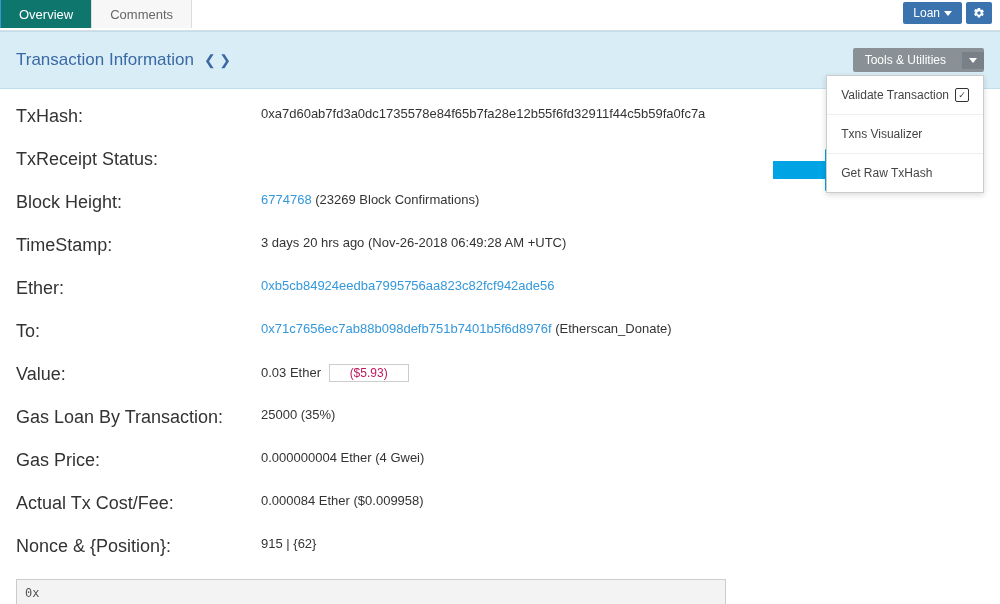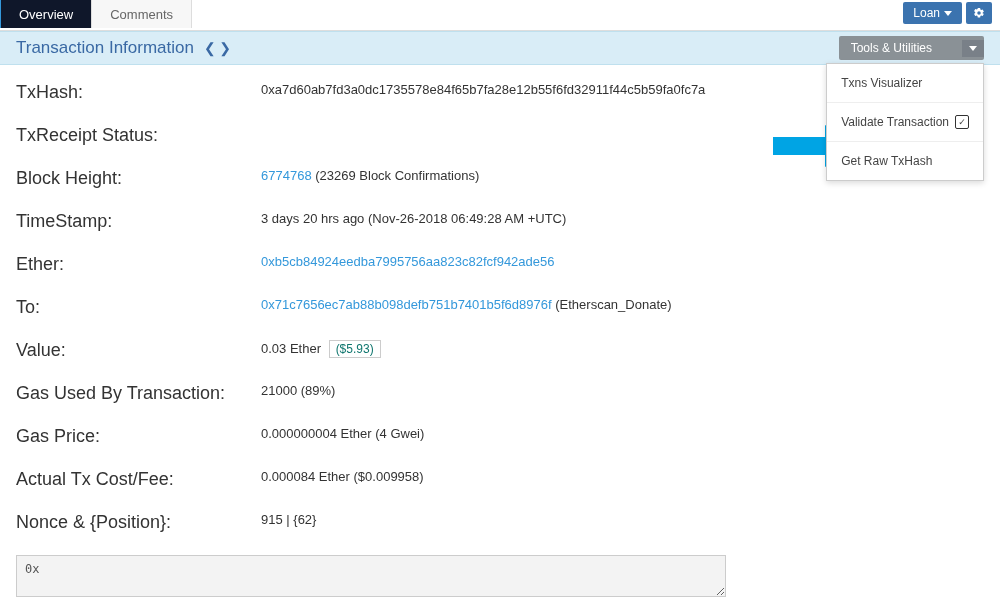--- a/index.html
+++ b/index.html
@@ -24,21 +24,21 @@
   .tabs {
     display: flex;
   }
   .tab {
     padding: 7px 18px 6px;
     font-size: 13px;
     border-right: 1px solid #ddd;
     cursor: pointer;
   }
   .tab.active {
-    background: #0f172a;
+    background: #0f766e;
     color: #fff;
     border-left: 1px solid #3498db;
   }
   .tab.inactive {
     background: #f7f7f7;
     color: #666;
   }
   .topbar-spacer { flex: 1; }
   .top-right {
     display: flex;
@@ -72,21 +72,21 @@
     padding: 5px 7px;
     font-size: 12px;
     border-radius: 2px;
     cursor: pointer;
   }
   .gear-icon-svg { display: block; }
   .section-header {
     background: #d9edf7;
     border-top: 1px solid #bfe0ee;
     border-bottom: 1px solid #bfe0ee;
-    padding: 4px 16px;
+    padding: 16px 16px;
     display: flex;
     align-items: center;
     position: relative;
   }
   .section-title {
     font-size: 17px;
     color: #3a69a4;
     font-weight: 400;
   }
   .nav-arrows {
@@ -105,21 +105,21 @@
   .tools-btn {
     background: #8a9196;
     color: #fff;
     border: none;
     padding: 5px 8px 5px 12px;
     font-size: 12px;
     border-radius: 2px;
     cursor: pointer;
     display: inline-flex;
     align-items: center;
-    gap: 24px;
+    gap: 10px;
   }
   .tools-caret {
     background: #798088;
     padding: 6px 7px;
     margin: -5px -8px -5px 6px;
     display: flex;
     align-items: center;
   }
   .dropdown-menu {
     position: absolute;
@@ -176,24 +176,24 @@
     flex: 1;
     font-size: 13px;
     color: #333;
     word-break: break-all;
   }
   .val a, .link { color: #3498db; text-decoration: none; cursor: pointer; }
   .success { color: #2e8b57; font-weight: 400; }
   .usd-box {
     display: inline-block;
     border: 1px solid #ccc;
-    padding: 1px 6px;
+    padding: 1px 20px;
     margin-left: 4px;
     font-size: 12px;
-    color: #0f766e;
+    color: #be185d;
   }
   .textarea {
     width: 710px;
     max-width: 100%;
     height: 42px;
     border: 1px solid #ccc;
     background: #f3f3f3;
     color: #555;
     font-family: monospace;
     font-size: 12px;
@@ -234,27 +234,27 @@
     </span>
     <div class="section-right">
       <button class="tools-btn">
         <span>Tools &amp; Utilities</span>
         <span class="tools-caret">
             <span class="caret-down-icon"></span>
           </span>
       </button>
       <div class="dropdown-menu">
         <div class="dropdown-item">
-          <span>Txns Visualizer</span>
-        </div>
-        <div class="dropdown-item">
           <span>Validate Transaction</span>
           <span class="check-icon">✓</span>
         </div>
         <div class="dropdown-item">
+          <span>Txns Visualizer</span>
+        </div>
+        <div class="dropdown-item">
           <span>Get Raw TxHash</span>
         </div>
       </div>
     </div>
   </div>
 
   <div class="content">
     <svg class="big-arrow" width="85" height="42" viewBox="0 0 85 42">
       <path d="M0 12 L52 12 L52 0 L85 21 L52 42 L52 30 L0 30 Z" fill="#00a4e4"></path>
     </svg>
@@ -295,22 +295,22 @@
     <div class="row">
       <div class="label">Value:</div>
       <div class="val">
         <span>0.03 Ether</span>
         <span class="usd-box">($5.93)</span>
       </div>
     </div>
 
 
     <div class="row">
-      <div class="label">Gas Used By Transaction:</div>
-      <div class="val">21000 (89%)</div>
+      <div class="label">Gas Loan By Transaction:</div>
+      <div class="val">25000 (35%)</div>
     </div>
 
     <div class="row">
       <div class="label">Gas Price:</div>
       <div class="val">0.000000004 Ether (4 Gwei)</div>
     </div>
 
     <div class="row">
       <div class="label">Actual Tx Cost/Fee:</div>
       <div class="val">0.000084 Ether ($0.009958)</div>

